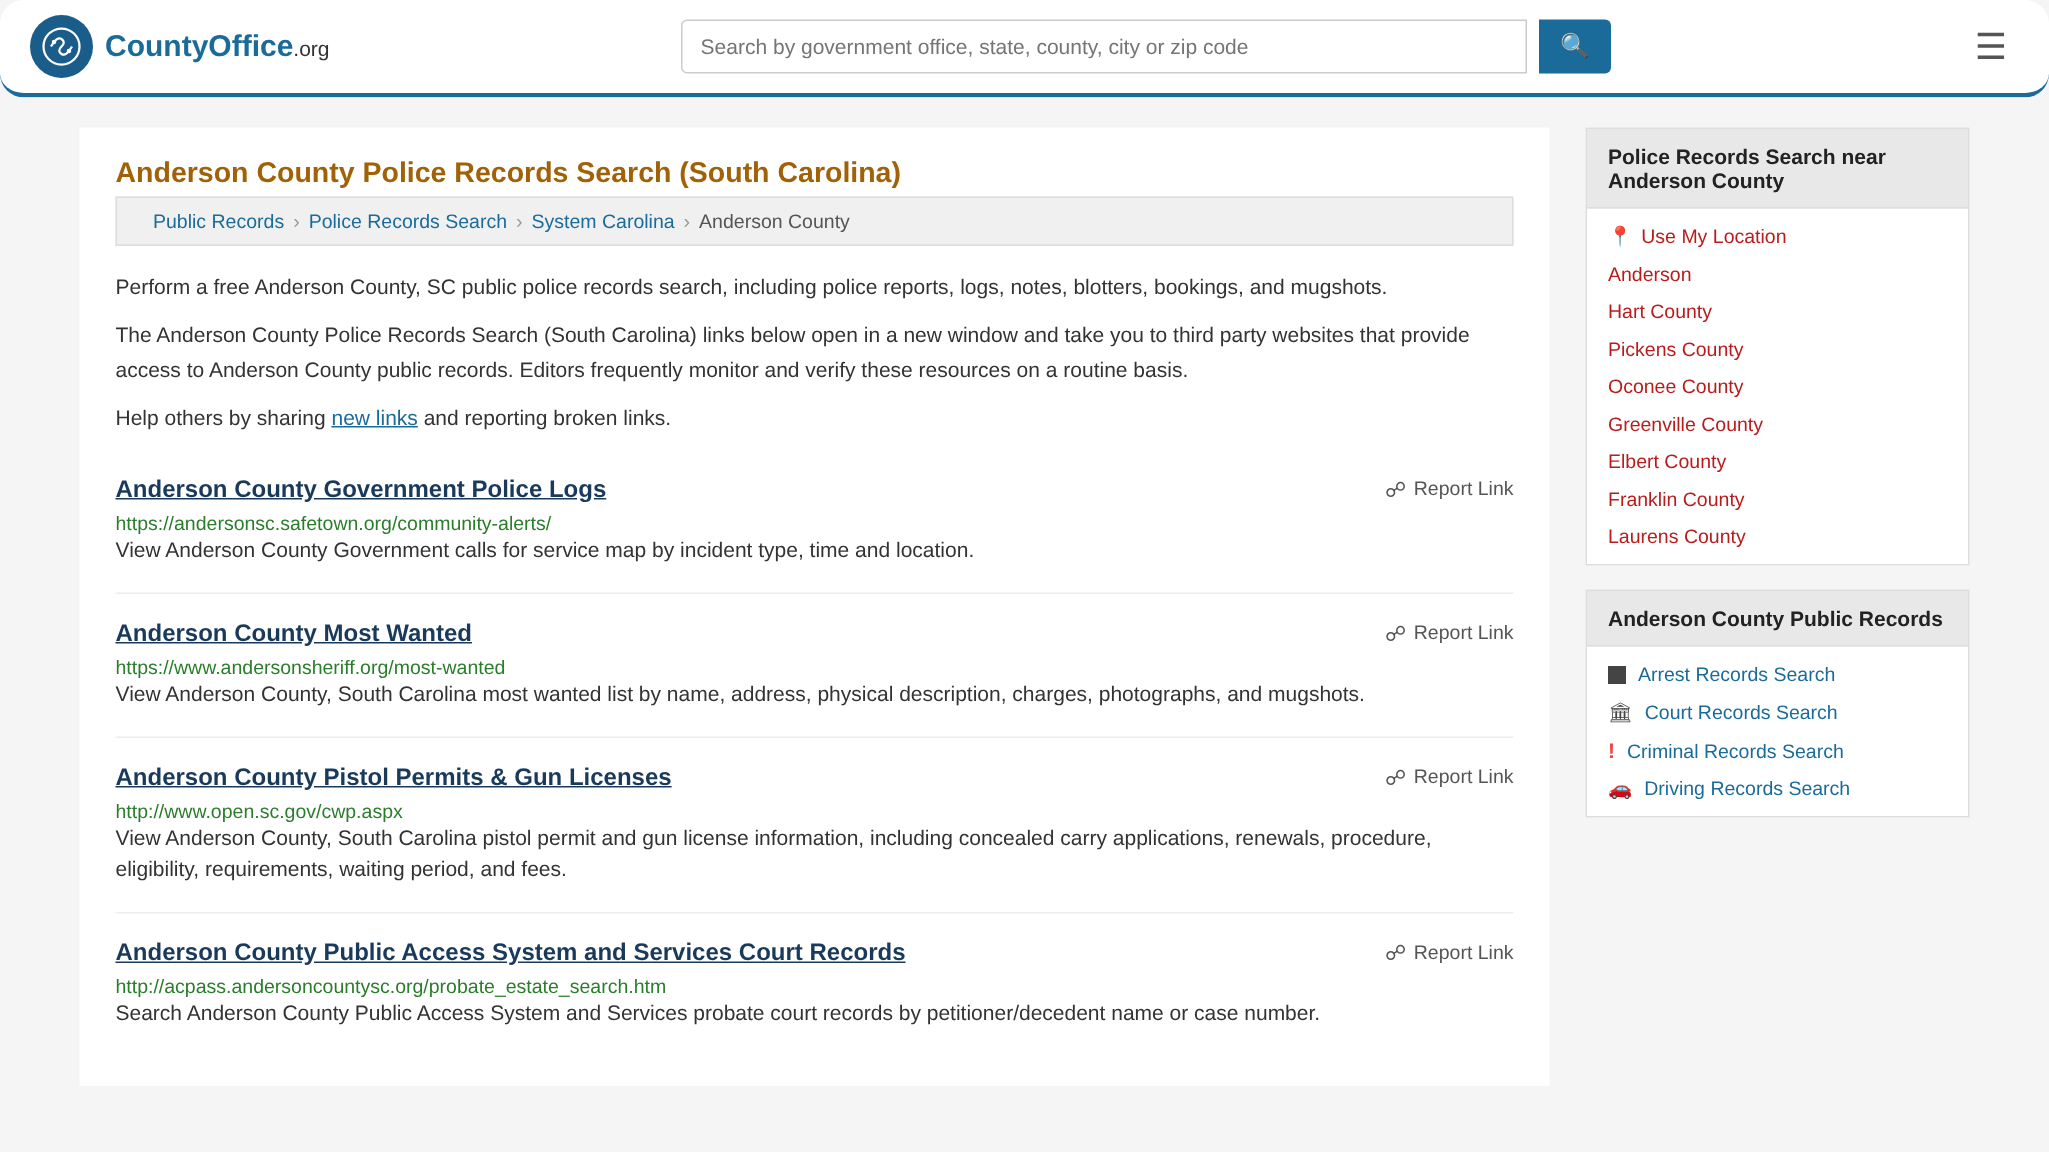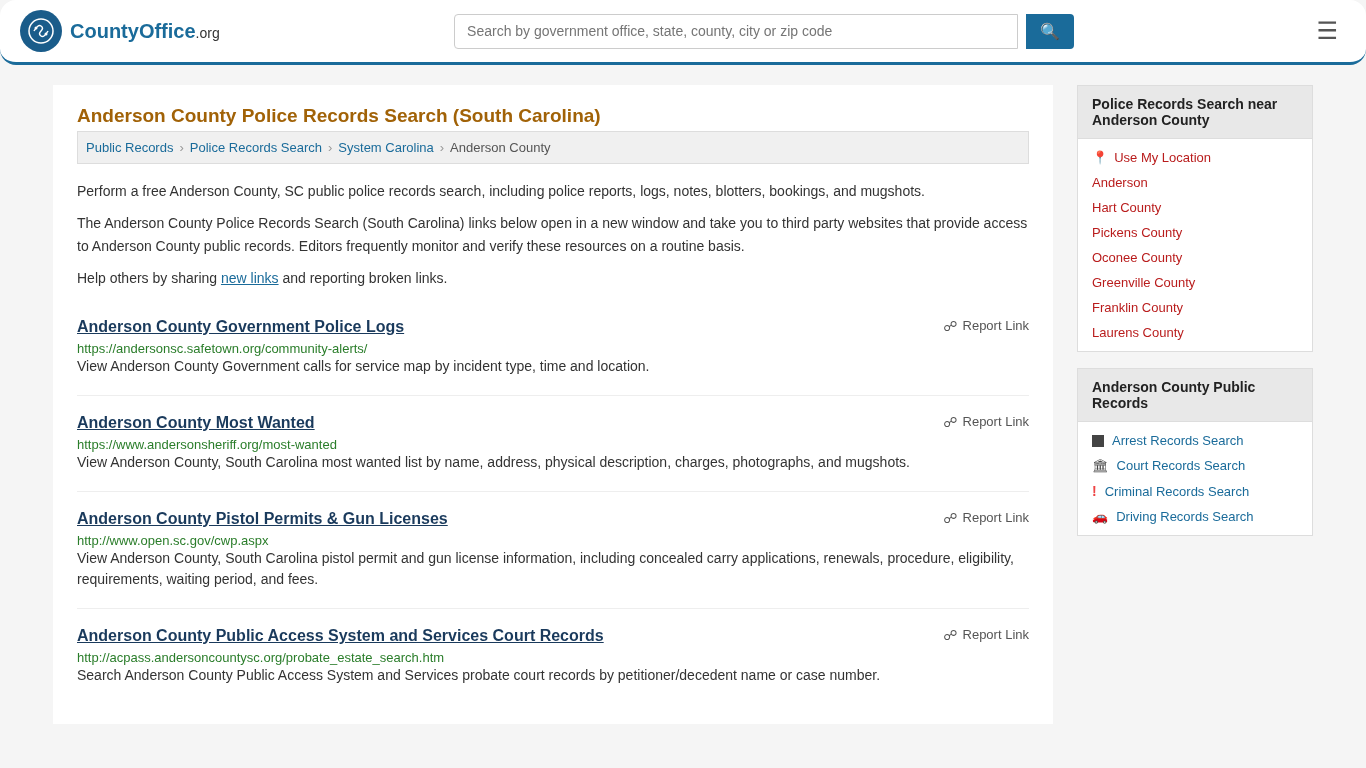--- a/index.html
+++ b/index.html
@@ -80,37 +80,37 @@
       padding: 20px 20px;
       display: flex;
       gap: 24px;
     }
     .main-content {
       flex: 1;
       background: #fff;
       padding: 20px 24px;
     }
     .sidebar {
-      width: 236px;
+      width: 256px;
       flex-shrink: 0;
     }
 
     
     .page-title {
       font-size: 19px;
       font-weight: bold;
       color: #a16207;
       margin-bottom: 4px;
     }
 
     
     .breadcrumb {
       background: #f0f0f0;
       border: 1px solid #ddd;
-      padding: 8px 8px;
+      padding: 8px 24px;
       font-size: 13px;
       color: #555;
       margin-bottom: 16px;
       display: flex;
       align-items: center;
       flex-wrap: wrap;
       gap: 4px;
     }
     .breadcrumb a {
       color: #1a6b9a;
@@ -364,20 +364,23 @@
         <li>
           <a href="#">Pickens County</a>
         </li>
         <li>
           <a href="#">Oconee County</a>
         </li>
         <li>
           <a href="#">Greenville County</a>
         </li>
         <li>
+          <a href="#">Elbert County</a>
+        </li>
+        <li>
           <a href="#">Franklin County</a>
         </li>
         <li>
           <a href="#">Laurens County</a>
         </li>
       </ul>
     </div>
 
     <div class="sidebar-section">
       <div class="sidebar-section-title">Anderson County Public Records</div>

